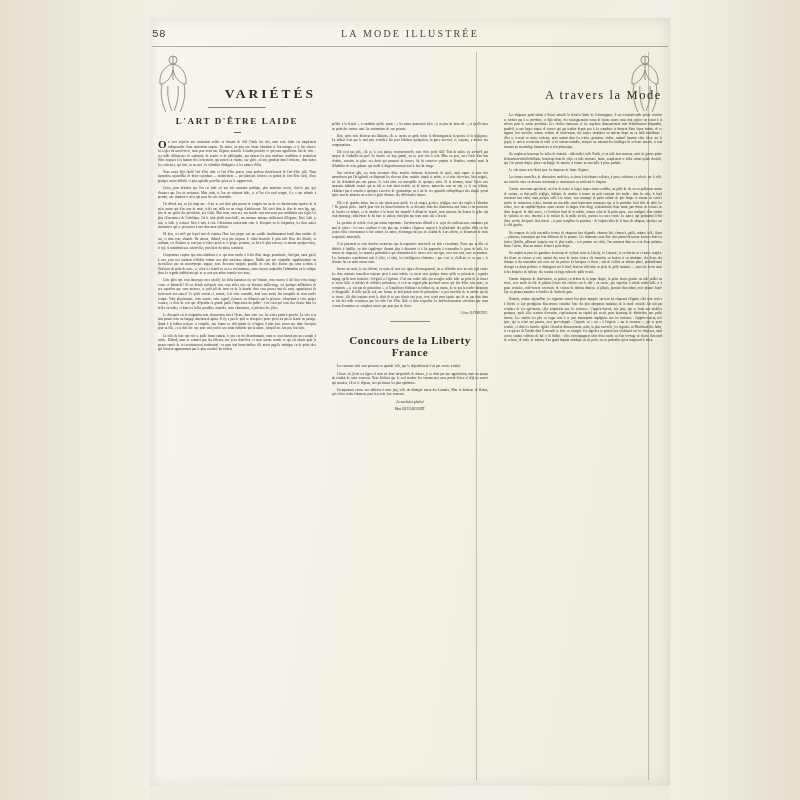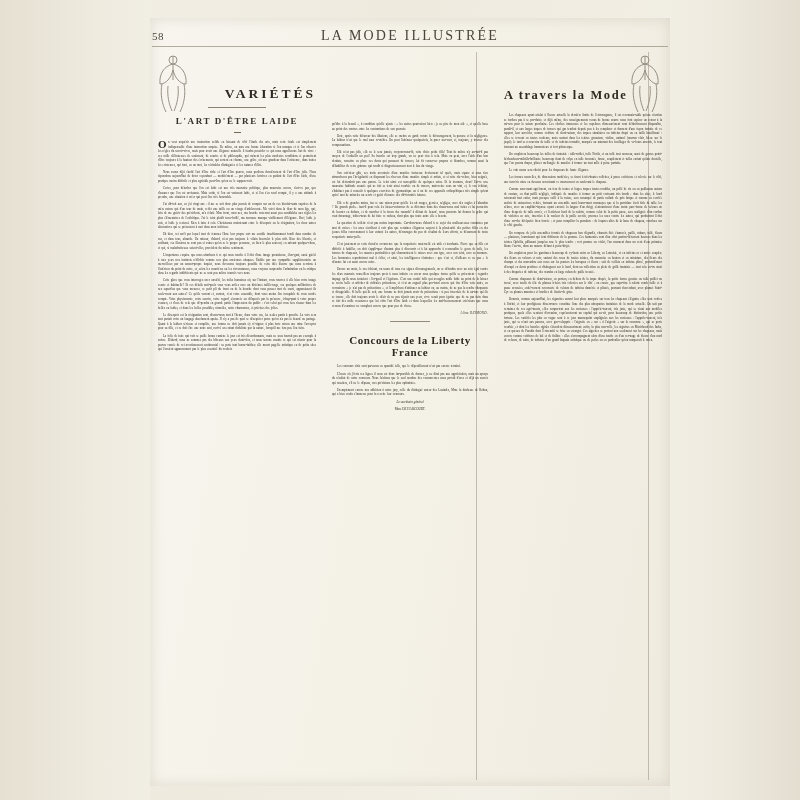--- a/index.html
+++ b/index.html
@@ -34,24 +34,24 @@
     background:linear-gradient(270deg,#e3ded0 0%,#eeeade 60%,#f1eee4 100%);
   }
 
   
   .runhead{
     position:absolute;left:152px;top:28px;width:516px;
     display:flex;align-items:baseline;
   }
   .folio{
     font-size:11px;color:#4a453c;letter-spacing:.5px;
-    font-family:Liberation Serif, serif;
+    font-family:Liberation Mono, monospace;
   }
   .runtitle{
-    flex:1;text-align:center;font-size:14px;letter-spacing:2.2px;
+    flex:1;text-align:center;font-size:10px;letter-spacing:2.2px;
     color:#4a453c;text-transform:uppercase;font-family:Liberation Serif, serif;
   }
   .rule{
     position:absolute;left:152px;top:46px;width:516px;height:1px;
     background:#8d8573;opacity:.65;
   }
 
   
   .cols{
     position:absolute;left:152px;top:52px;width:516px;height:728px;
@@ -76,22 +76,22 @@
     width:58px;height:1px;background:#6f6758;margin:5px auto 8px auto;opacity:.8;
   }
   .artdetre{
     text-align:center;font-size:9px;letter-spacing:1.6px;color:#33302a;
     margin:2px 0 2px 0;font-weight:bold;
   }
   .tinydash{
     width:7px;height:1px;background:#6f6758;margin:6px auto 7px auto;
   }
   .atravers{
-    text-align:left;font-size:12.5px;letter-spacing:1.6px;color:#2e2a23;
-    margin:36px 0 10px 0;font-weight:bold;
+    text-align:right;font-size:12.5px;letter-spacing:1.6px;color:#2e2a23;
+    margin:36px 0 10px 0;font-weight:normal;
   }
   .concours{
     text-align:center;font-size:11px;letter-spacing:.6px;color:#2e2a23;
     margin:12px 0 6px 0;font-weight:bold;
   }
 
   
   .orn{position:absolute;width:46px;height:62px;opacity:.62;}
   .orn.left{left:150px;top:54px;}
   .orn.right{left:622px;top:54px;}

